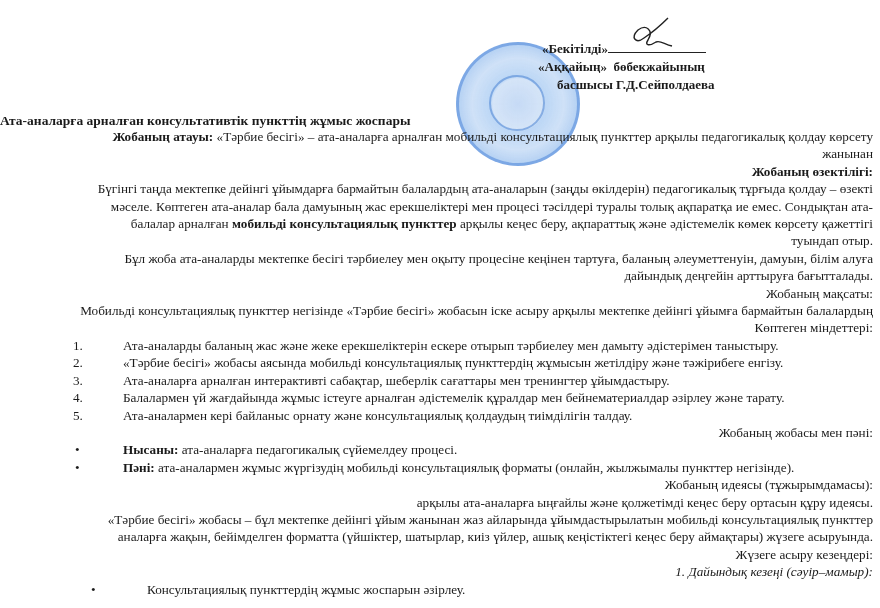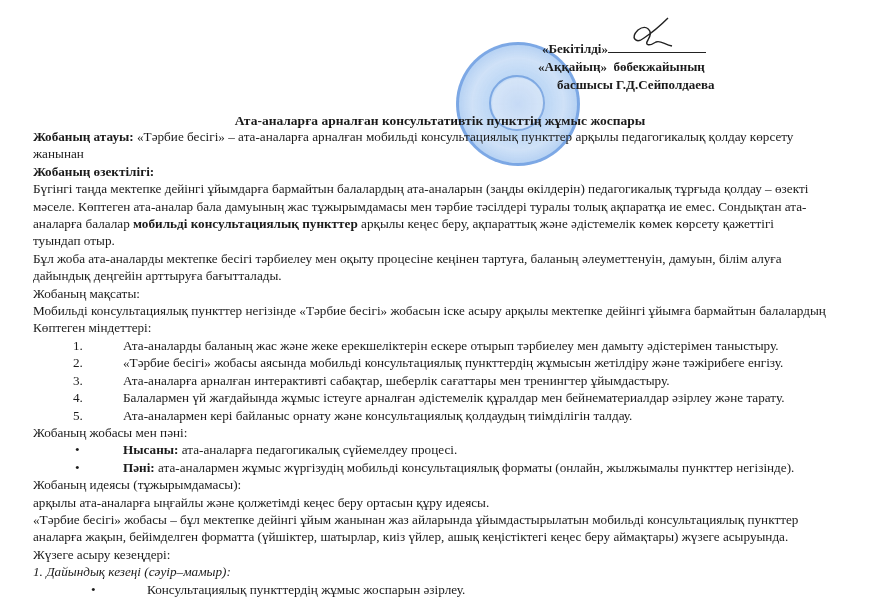--- a/index.html
+++ b/index.html
@@ -11,23 +11,23 @@
     .approval .sigline { display: inline-block; width: 98px; border-bottom: 1px solid #222; height: 12px; vertical-align: baseline; }
     .approval .row2 { position: relative; left: -2px; }
     .approval .row3 { position: relative; left: 17px; }
     .signature { position: absolute; left: 620px; top: 2px; width: 60px; height: 40px; }
     .stamp { position: absolute; left: 456px; top: 28px; width: 118px; height: 118px; border-radius: 50%;
       border: 3px solid rgba(40,110,210,0.55);
       background: radial-gradient(circle, rgba(60,130,220,0.35) 0%, rgba(60,130,220,0.25) 30%, rgba(80,150,230,0.45) 33%, rgba(70,140,225,0.3) 55%, rgba(70,140,225,0.45) 70%, rgba(90,160,235,0.2) 100%);
       opacity: 0.85; }
     .stamp .inner { position: absolute; left: 30px; top: 30px; width: 52px; height: 52px; border-radius: 50%;
       border: 2px solid rgba(30,100,200,0.5); }
-    .title { position: absolute; left: 0; width: 880px; top: 99px; text-align: center; font-weight: bold; font-size: 13.5px; }
+    .title { position: absolute; left: 0; width: 880px; top: 99px; font-weight: bold; font-size: 13.5px; }
     .body { position: absolute; left: 33px; top: 114px; width: 840px; line-height: 17.4px; }
-    .p { margin: 0; }
+    .p { margin: 0; text-align: right; }
     .b { font-weight: bold; }
     .i { font-style: italic; }
     .num { display: flex; }
     .num .n { width: 90px; text-align: left; padding-left: 40px; box-sizing: border-box; }
     .bul { display: flex; }
     .bul .d { width: 90px; padding-left: 42px; box-sizing: border-box; }
     .bul2 .d { width: 114px; padding-left: 58px; box-sizing: border-box; }
     .bul2 { display: flex; }
   </style>
 </head>
@@ -49,22 +49,22 @@
     <div class="row3">басшысы Г.Д.Сейполдаева</div>
   </div>
 
   <div class="title">Ата-аналарға арналған консультативтік пункттің жұмыс жоспары</div>
 
   <div class="body">
     <p class="p"><span class="b">Жобаның атауы:</span><span> «Тәрбие бесігі» – ата-аналарға арналған мобильді консультациялық пункттер арқылы педагогикалық қолдау көрсету</span></p>
     <p class="p">жанынан</p>
     <p class="p b">Жобаның өзектілігі:</p>
     <p class="p">Бүгінгі таңда мектепке дейінгі ұйымдарға бармайтын балалардың ата-аналарын (заңды өкілдерін) педагогикалық тұрғыда қолдау – өзекті</p>
-    <p class="p">мәселе. Көптеген ата-аналар бала дамуының жас тұжырымдамасы мен тәрбие тәсілдері туралы толық ақпаратқа ие емес. Сондықтан ата-</p>
-    <p class="p"><span>аналарға балалар </span><span class="b">мобильді консультациялық пункттер</span><span> арқылы кеңес беру, ақпараттық және әдістемелік көмек көрсету қажеттігі</span></p>
+    <p class="p">мәселе. Көптеген ата-аналар бала дамуының жас ерекшеліктері мен процесі тәсілдері туралы толық ақпаратқа ие емес. Сондықтан ата-</p>
+    <p class="p"><span>балалар арналған </span><span class="b">мобильді консультациялық пункттер</span><span> арқылы кеңес беру, ақпараттық және әдістемелік көмек көрсету қажеттігі</span></p>
     <p class="p">туындап отыр.</p>
     <p class="p">Бұл жоба ата-аналарды мектепке бесігі тәрбиелеу мен оқыту процесіне кеңінен тартуға, баланың әлеуметтенуін, дамуын, білім алуға</p>
     <p class="p">дайындық деңгейін арттыруға бағытталады.</p>
     <p class="p">Жобаның мақсаты:</p>
     <p class="p">Мобильді консультациялық пункттер негізінде «Тәрбие бесігі» жобасын іске асыру арқылы мектепке дейінгі ұйымға бармайтын балалардың</p>
     <p class="p">Көптеген міндеттері:</p>
     <div class="num">
         <span class="n">1.</span>
         <span>Ата-аналарды баланың жас және жеке ерекшеліктерін ескере отырып тәрбиелеу мен дамыту әдістерімен таныстыру.</span>
       </div>

